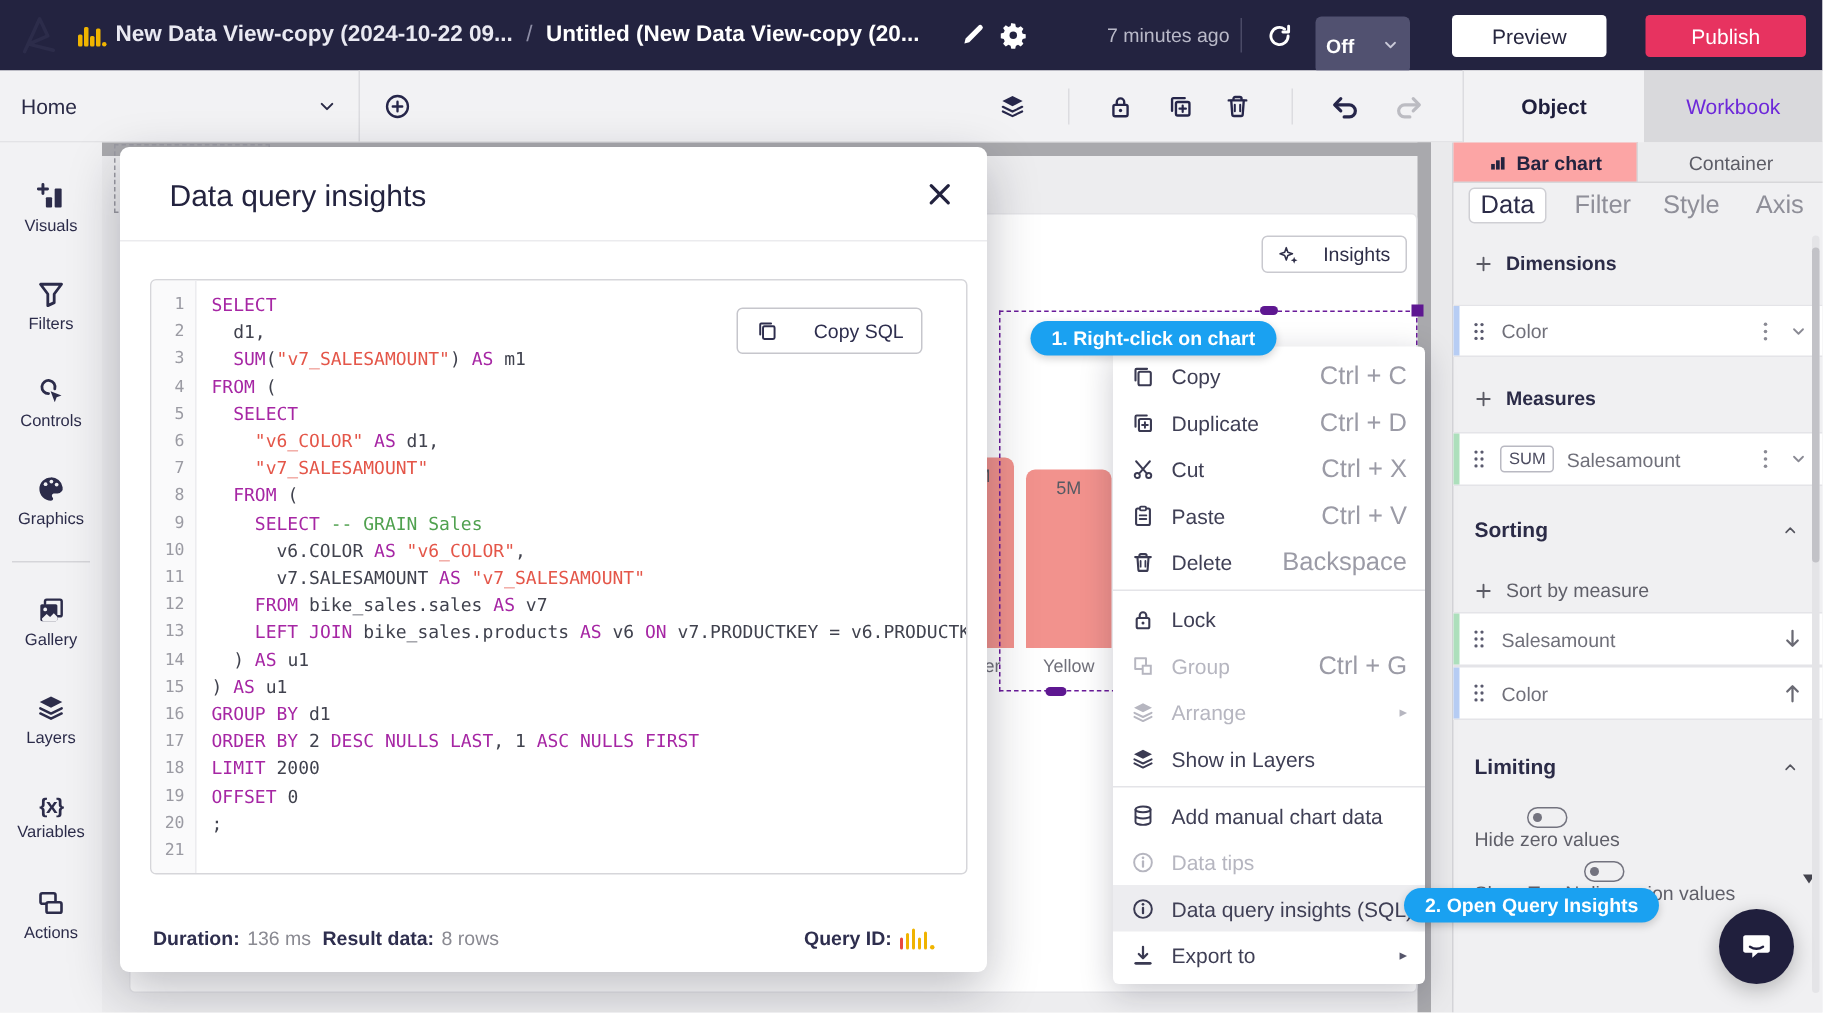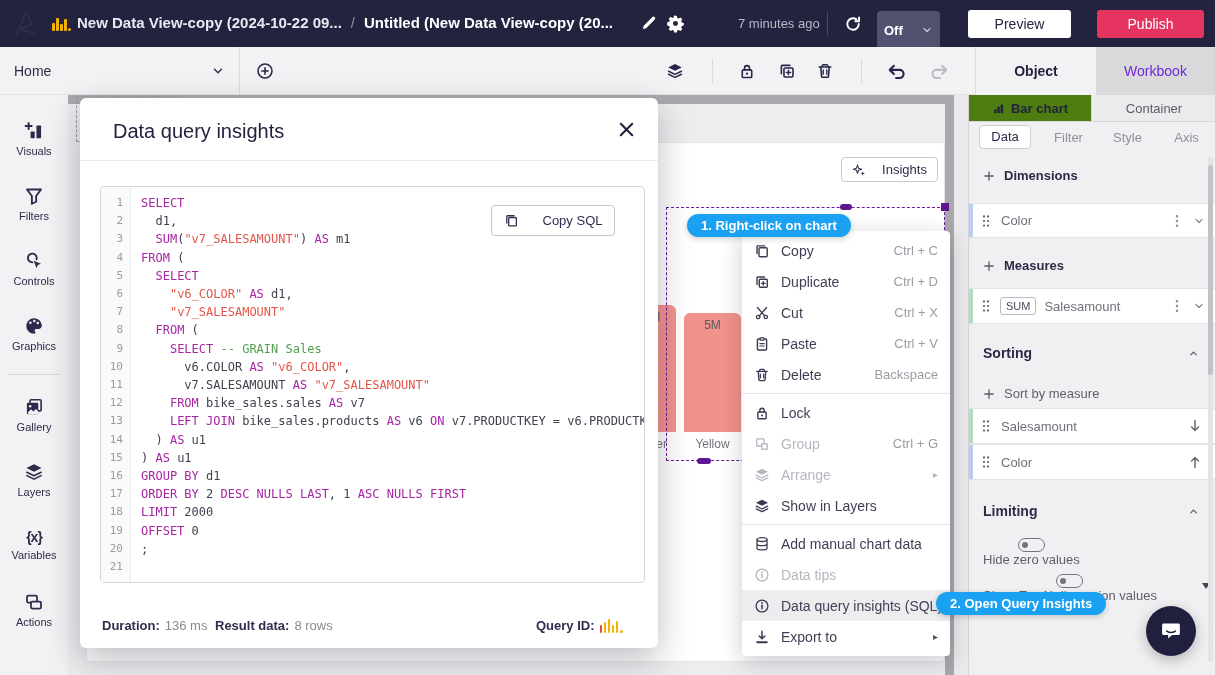--- a/index.html
+++ b/index.html
@@ -78,37 +78,37 @@
   .mfooter { position:absolute; left:0; bottom:0; width:578px; height:44px; }
   .flabel { font-weight:bold; font-size:13px; color:#2e2e4e; }
   .fval { font-size:13px; color:#8a8a92; }
   .fgroup { position:absolute; top:14px; display:flex; gap:5px; align-items:center; }
 
   
   .cmenu { position:absolute; left:742px; top:231px; width:208px; background:#ffffff; border-radius:4px; box-shadow:0 6px 22px rgba(20,20,40,.22); padding:4px 0; z-index:50; }
   .mi { height:31px; display:flex; align-items:center; padding:0 12px; cursor:pointer; }
   .mi .ic { width:16px; height:16px; color:#3a3a52; flex:none; }
   .mi .ml { margin-left:11px; font-size:14px; color:#3f3f55; flex:1; white-space:nowrap; }
-  .mi .ms { font-size:13px; color:#9b9ba6;text-align:center; }
+  .mi .ms { font-size:17px; color:#9b9ba6;text-align:center; }
   .mi .sub { font-size:10px; color:#55556a; }
   .mi.dis .ic, .mi.dis .ml, .mi.dis .sub { color:#b6b6c0; }
   .mi.hl { background:#ededf0; }
   .mdiv { height:1px; background:#e4e4e8; margin:3px 0; }
 
   
   .steptip { position:absolute; height:23px; background:#1aa1f1; border-radius:12px; color:#fff; font-size:13px; font-weight:bold; display:flex; align-items:center; padding:0 14px; white-space:nowrap; z-index:60; box-shadow:0 2px 6px rgba(0,0,0,.18); }
 
   
   .panel { position:absolute; left:968px; top:95px; width:247px; height:580px; background:#f0f0f2; border-left:1px solid #d4d4d8; }
   .ottab { position:absolute; top:0; height:27px; display:flex; align-items:center; justify-content:center; gap:6px; font-size:13px; cursor:pointer; border-bottom:1px solid #d7d7da; }
-  .ot-bar { left:0; width:123px; background:#4d7c0f; color:#23233f; font-weight:bold; border-right:1px solid #d7d7da; }
+  .ot-bar { left:0; width:123px; background:#fca5a5; color:#23233f; font-weight:bold; border-right:1px solid #d7d7da; }
   .ot-bar .ic { width:13px; height:13px; color:#23233f; }
   .ot-cont { left:123px; width:124px; background:#ebebed; color:#5c5c66; }
   .ptabs { position:absolute; left:0; top:27px; width:247px; height:30px; display:flex; align-items:center; }
-  .ptab { font-size:13px; color:#8f8f99; flex:1; text-align:center; cursor:pointer; }
+  .ptab { font-size:17px; color:#8f8f99; flex:1; text-align:center; cursor:pointer; }
   .ptab.active { background:#fff; border:1px solid #cfcfd4; border-radius:4px; color:#2c2c48; height:24px; line-height:22px; flex:none; width:52px; margin-left:10px; margin-right:8px; }
   .psec { position:absolute; left:14px; display:flex; align-items:center; gap:9px; cursor:pointer; }
   .psec .plus { width:12px; height:12px; color:#5a5a64; }
   .psec .pt { font-size:13px; font-weight:bold; color:#2b2b47; }
   .pshead { position:absolute; left:0; width:246px; display:flex; align-items:center; padding:0 16px 0 14px; }
   .pshead .pt { font-size:14px; font-weight:bold; color:#2b2b47; }
   .pshead .ic { width:11px; height:11px; color:#55555f; margin-left:auto; cursor:pointer; }
   .prow { position:absolute; left:0; width:246px; background:#fff; border-top:1px solid #e4e4e8; border-bottom:1px solid #e4e4e8; display:flex; align-items:center; padding:0 10px 0 0; cursor:pointer; }
   .strip { width:4px; align-self:stretch; flex:none; }
   .strip.blue { background:#b7cdf4; }

